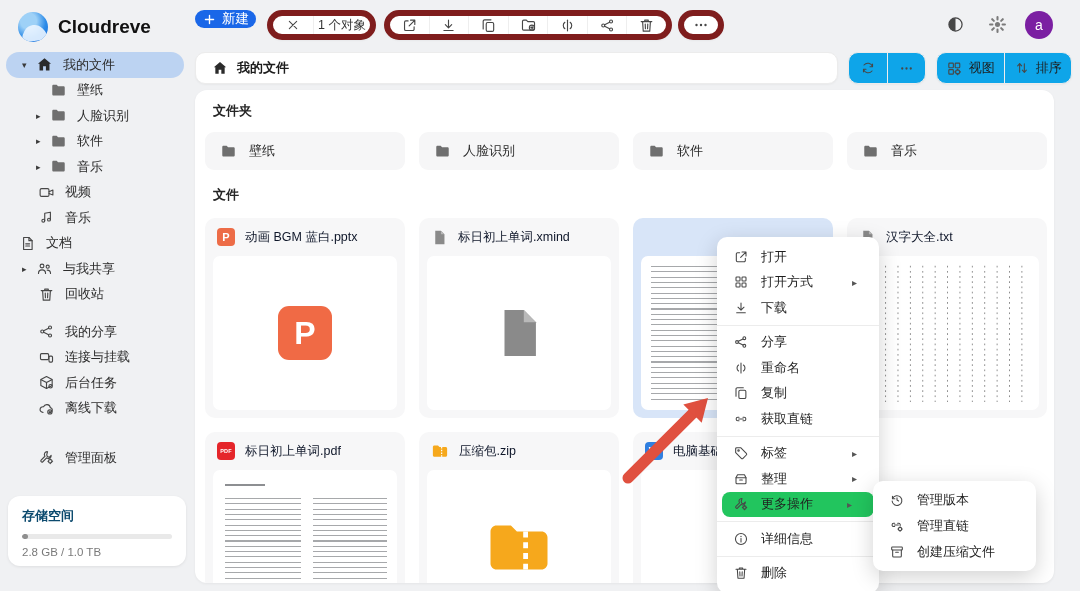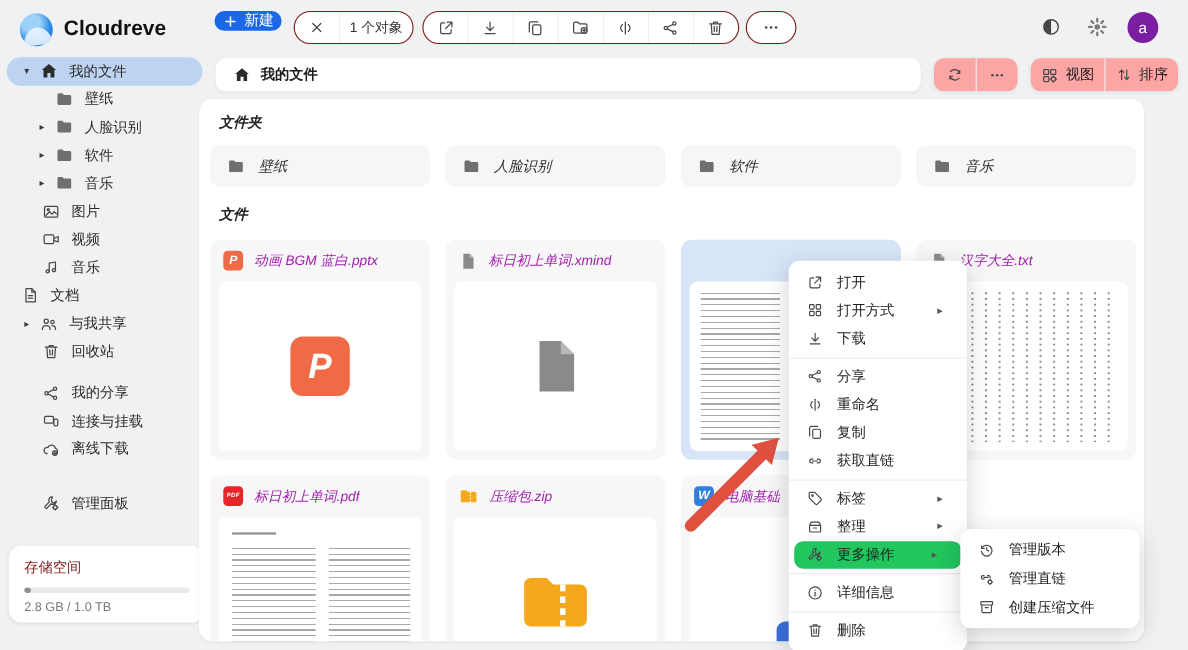--- a/index.html
+++ b/index.html
@@ -14,61 +14,61 @@
   .logo-badge { width:30px; height:30px; border-radius:50%; background:radial-gradient(circle at 35% 30%, #9ed1f7 0 28%, #2d8ce8 60%, #1565d8 100%); position:relative; overflow:hidden; }
   .logo-badge::after { content:""; position:absolute; left:3px; top:13px; width:26px; height:16px; background:#eaf4ff; border-radius:50% 50% 0 0 / 100% 100% 0 0; transform:rotate(-8deg); opacity:.9; }
   .logo-title { font-size:19px; font-weight:bold; color:#111; }
   .srow { display:flex; align-items:center; height:25.5px; padding-left:22px; font-size:13px; color:#2c2c2c; cursor:default; }
   .srow .caret { width:14px; font-size:9px; color:#3a3a3a; flex:0 0 14px; }
   .srow .ic { width:17px; height:17px; margin-right:10px; flex:0 0 17px; }
   .srow.child { padding-left:36px; }
   .srow.selected { background:#bcd3f2; border-radius:14px; margin:0 6px; padding-left:16px; }
   .sgap { height:12px; }
   .storage-card { position:absolute; left:8px; top:496px; width:178px; height:70px; background:#fff; border-radius:12px; box-shadow:0 1px 3px rgba(0,0,0,.08); padding:11px 14px; }
-  .storage-title { font-size:13px; font-weight:normal; color:#7f1d1d; }
+  .storage-title { font-size:13px; font-weight:bold; color:#0c4a6e; }
   .storage-bar { margin-top:9px; height:5px; border-radius:3px; background:#e9e9e9; position:relative; overflow:hidden; }
   .storage-fill { position:absolute; left:0; top:0; bottom:0; width:6px; background:#8f8f8f; border-radius:3px; }
   .storage-usage { margin-top:7px; font-size:11.5px; color:#7a7a7a; }
 
   
   .btn-new { position:absolute; left:195px; top:10px; width:61px; height:18px; background:#1a67e8; border-radius:16px; display:flex; align-items:center; justify-content:center; gap:5px; color:#fff; font-size:13.5px; cursor:pointer; }
-  .pill { position:absolute; top:10px; height:30px; background:#fff; border:1px solid #7f1d1d; border-radius:16px; display:flex; align-items:center; box-shadow:0 1px 2px rgba(0,0,0,.04); }
+  .pill { position:absolute; top:10px; height:30px; background:#fff; border:6px solid #7f1d1d; border-radius:16px; display:flex; align-items:center; box-shadow:0 1px 2px rgba(0,0,0,.04); }
   .pill .cell { height:100%; display:flex; align-items:center; justify-content:center; cursor:pointer; }
   .pill .vdiv { width:1px; height:100%; background:#eee; }
   .pill-selection { left:267px; width:109px; }
   .pill-selection .cell-x { width:40px; }
   .pill-selection .cell-count { flex:1; font-size:12.5px; color:#333; cursor:default; }
   .pill-actions { left:384px; width:288px; }
   .pill-actions .cell { width:41px; }
   .pill-more { left:678px; width:46px; justify-content:center; }
   .topright { position:absolute; top:15px; display:flex; align-items:center; }
   .tr-contrast { left:946px; }
   .tr-gear { left:986px; }
   .avatar { position:absolute; left:1025px; top:11px; width:28px; height:28px; border-radius:50%; background:#7b1fa2; color:#fff; font-size:14px; display:flex; align-items:center; justify-content:center; cursor:pointer; }
 
   .breadcrumb-bar { position:absolute; left:195px; top:52px; width:643px; height:32px; background:#fff; border:1px solid #ececec; border-radius:10px; display:flex; align-items:center; padding-left:16px; gap:9px; box-shadow:0 1px 2px rgba(0,0,0,.04); }
   .breadcrumb-bar .bc-label { font-size:13px; font-weight:bold; color:#1c1c1c; }
-  .pill2 { position:absolute; top:52px; height:32px; background:#fca5a5; border:1px solid #ececec; border-radius:10px; display:flex; align-items:center; box-shadow:0 1px 2px rgba(0,0,0,.04); }
+  .pill2 { position:absolute; top:52px; height:32px; background:#0ea5e9; border:1px solid #ececec; border-radius:10px; display:flex; align-items:center; box-shadow:0 1px 2px rgba(0,0,0,.04); }
   .pill-refresh { left:848px; width:78px; }
   .pill-refresh .cell { width:38px; height:100%; display:flex; align-items:center; justify-content:center; cursor:pointer; }
   .pill-viewsort { left:936px; width:136px; }
   .pill-viewsort .cell { flex:1; height:100%; display:flex; align-items:center; justify-content:center; gap:6px; font-size:13px; color:#1e1e1e; cursor:pointer; }
   .vdiv2 { width:1px; height:100%; background:#eee; }
 
   
-  .main-card { position:absolute; left:181px; top:90px; width:859px; height:493px; background:#fff; border-radius:12px; overflow:hidden; box-shadow:0 1px 3px rgba(0,0,0,.05);font-style:italic; }
+  .main-card { position:absolute; left:195px; top:90px; width:859px; height:493px; background:#fff; border-radius:12px; overflow:hidden; box-shadow:0 1px 3px rgba(0,0,0,.05); }
   .sec-label { position:absolute; left:18px; font-size:13px; font-weight:bold; color:#262626; }
   .lbl-folders { top:12px; } .lbl-files { top:96px; }
   .fcard { position:absolute; width:200px; height:38px; background:#f6f6f7; border-radius:9px; display:flex; align-items:center; padding-left:15px; gap:12px; font-size:13px; color:#2b2b2b; cursor:pointer; top:42px; }
   .fc0{left:10px;} .fc1{left:224px;} .fc2{left:438px;} .fc3{left:652px;}
   .filecard { position:absolute; width:200px; height:200px; background:#f7f7f8; border-radius:10px; cursor:pointer; }
   .r0{top:128px;} .r1{top:342px;}
   .c0{left:10px;} .c1{left:224px;} .c2{left:438px;} .c3{left:652px;}
   .filecard .fhead { height:38px; display:flex; align-items:center; padding:0 12px; gap:10px; }
-  .filecard .fname { font-size:12.5px; color:#a21caf; white-space:nowrap; overflow:hidden; text-overflow:ellipsis; }
+  .filecard .fname { font-size:12.5px; color:#0f172a; white-space:nowrap; overflow:hidden; text-overflow:ellipsis; }
   .filecard .fthumb { position:absolute; left:8px; right:8px; top:38px; bottom:8px; background:#fff; border-radius:7px; overflow:hidden; }
   .filecard.sel { background:#d8e5f8; }
   .badge-sq { width:18px; height:18px; border-radius:4px; color:#fff; font-weight:bold; display:flex; align-items:center; justify-content:center; flex:0 0 18px; }
   .bq-p { background:#ed6c47; font-size:11px; }
   .bq-w { background:#2f7fe0; font-size:11px; }
   .bq-pdf { background:#e5252a; font-size:5.5px; letter-spacing:.2px; }
   .check-circle { width:20px; height:20px; border-radius:50%; background:#1a73e8; display:flex; align-items:center; justify-content:center; flex:0 0 20px; }
   .thumb-center { position:absolute; inset:0; display:flex; align-items:center; justify-content:center; }
   .pptx-big { width:54px; height:54px; border-radius:11px; background:#f06a45; color:#fff; font-size:32px; font-weight:bold; display:flex; align-items:center; justify-content:center; }
   .tx-lines { position:absolute; top:10px; bottom:10px; background-image:repeating-linear-gradient(to bottom, #97999c 0 1.1px, transparent 1.1px 5.3px); opacity:.85; }
@@ -302,26 +302,20 @@
   <div class="srow child">
     <span class="caret">▸</span>
     <svg class="ic">
         <use href="#s-folder"></use>
       </svg>
     <span>音乐</span>
   </div>
 
   <div class="srow" style="padding-left:38px">
     <svg class="ic">
-        <use href="#s-image"></use>
-      </svg>
-    <span>图片</span>
-  </div>
-  <div class="srow" style="padding-left:38px">
-    <svg class="ic">
         <use href="#s-video"></use>
       </svg>
     <span>视频</span>
   </div>
   <div class="srow" style="padding-left:38px">
     <svg class="ic">
         <use href="#s-music"></use>
       </svg>
     <span>音乐</span>
   </div>
@@ -350,20 +344,26 @@
     <svg class="ic">
         <use href="#s-share"></use>
       </svg>
     <span>我的分享</span>
   </div>
   <div class="srow" style="padding-left:38px">
     <svg class="ic">
         <use href="#s-devices"></use>
       </svg>
     <span>连接与挂载</span>
+  </div>
+  <div class="srow" style="padding-left:38px">
+    <svg class="ic">
+        <use href="#s-cube"></use>
+      </svg>
+    <span>后台任务</span>
   </div>
   <div class="srow" style="padding-left:38px">
     <svg class="ic">
         <use href="#s-clouddl"></use>
       </svg>
     <span>离线下载</span>
   </div>
 
   <div class="sgap"></div>
     <div class="sgap"></div>

